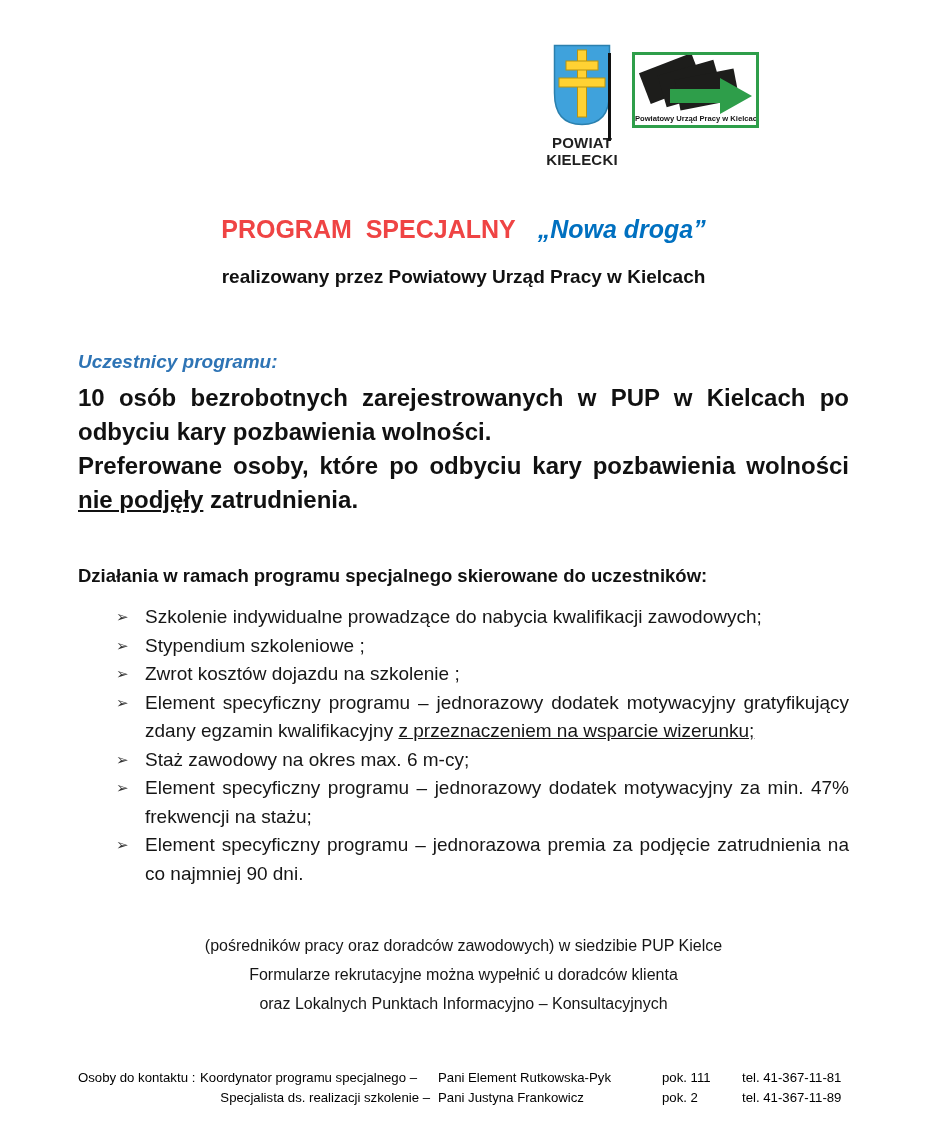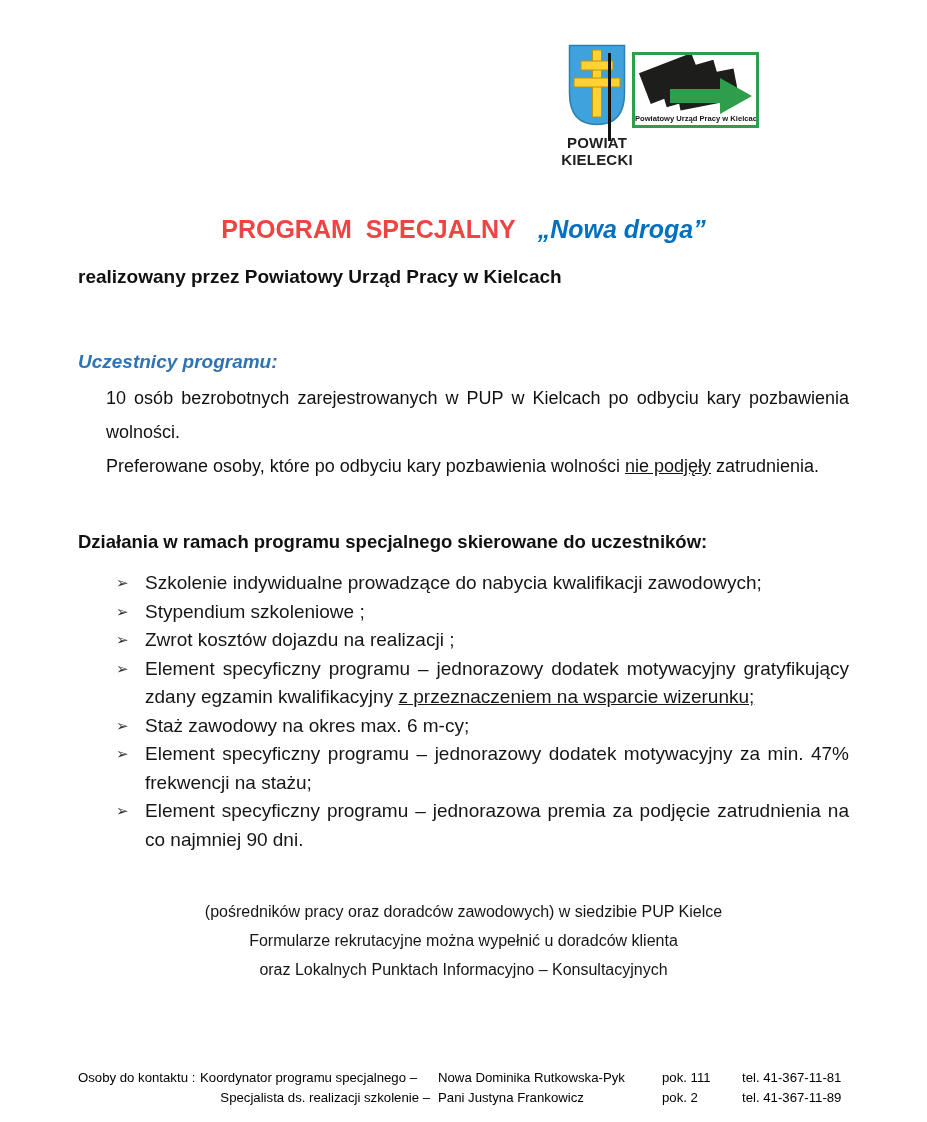--- a/index.html
+++ b/index.html
@@ -6,21 +6,21 @@
   html,body { background:#ffffff; }
   body {
     width:927px; height:1122px; overflow:hidden; position:relative;
     font-family:"Liberation Sans","DejaVu Sans",sans-serif;
     color:#1a1a1a;
   }
   .page { position:relative; width:927px; height:1122px; background:#fff; }
 
   
   .header { position:relative; height:165px; }
-  .crest-block { position:absolute; left:551px; top:44px; width:92px; text-align:center; }
+  .crest-block { position:absolute; left:536px; top:44px; width:92px; text-align:center; }
   .crest-caption { margin-top:4px; font-size:15px; font-weight:bold; line-height:17px; color:#1f1f1f; letter-spacing:.2px; }
   .logo-divider { position:absolute; left:608px; top:53px; width:3px; height:88px; background:#111; }
   .pup-box {
     position:absolute; left:632px; top:52px; width:127px; height:76px;
     border:3px solid var(--logo_green,#2E9E4A); background:#fff; overflow:hidden;
   }
   .pup-shape { position:absolute; background:#1d1d1b; }
   .pup-shape.s1 { width:56px; height:33px; left:8px;  top:7px;  transform:rotate(-21deg); }
   .pup-shape.s2 { width:58px; height:33px; left:26px; top:12px; transform:rotate(-16deg); }
   .pup-shape.s3 { width:60px; height:31px; left:42px; top:19px; transform:rotate(-11deg); }
@@ -28,29 +28,29 @@
   .pup-caption {
     position:absolute; bottom:2px; left:0; width:100%; text-align:center;
     font-size:7.6px; font-weight:bold; color:#151515; white-space:nowrap;
   }
 
   
   .content { padding:0 78px; }
   .doc-title { margin-top:50px; text-align:center; font-size:25px; font-weight:bold; }
   .doc-title .main { white-space:pre; color:#ef4444; }
   .doc-title .name { color:var(--title_blue,#0070C0); font-style:italic; margin-left:22px; }
-  .doc-subtitle { margin-top:22px; text-align:left; font-size:19px; font-weight:bold; color:#111; }
+  .doc-subtitle { margin-top:22px; text-align:center; font-size:19px; font-weight:bold; color:#111; }
 
   .participants-heading {
     margin-top:63px; font-size:19px; font-weight:bold; font-style:italic;
     color:var(--heading_blue,#2E74B5);
   }
   .body-par {
-    margin-top:8px; font-size:18px; font-weight:normal; color:#111;
-    text-align:justify; line-height:34px;margin-left:28px;
+    margin-top:8px; font-size:24px; font-weight:bold; color:#111;
+    text-align:justify; line-height:34px;
   }
   .u { text-decoration:underline; }
 
   .actions-heading { margin-top:48px; font-size:18.5px; font-weight:bold; color:#111; }
   .action-list { margin-top:16px; list-style:none; }
   .action-item {
     position:relative; padding-left:67px; font-size:19px; line-height:28.5px;
     color:#161616; text-align:justify;
   }
   .action-item .blt { position:absolute; left:38px; top:0; font-size:15px; color:#333; }
@@ -125,21 +125,21 @@
     <div class="actions-heading">Działania w ramach programu specjalnego skierowane do uczestników:</div>
 
     <ul class="action-list">
       <li class="action-item">
         <span class="blt">➢</span><span>Szkolenie indywidualne prowadzące do nabycia kwalifikacji zawodowych;</span>
       </li>
       <li class="action-item">
         <span class="blt">➢</span><span>Stypendium szkoleniowe ;</span>
       </li>
       <li class="action-item">
-        <span class="blt">➢</span><span>Zwrot kosztów dojazdu na realizacji ;</span>
+        <span class="blt">➢</span><span>Zwrot kosztów dojazdu na szkolenie ;</span>
       </li>
       <li class="action-item">
         <span class="blt">➢</span><span>Element specyficzny programu – jednorazowy dodatek motywacyjny gratyfikujący zdany egzamin kwalifikacyjny </span><span class="u">z przeznaczeniem na wsparcie wizerunku;</span>
       </li>
       <li class="action-item">
         <span class="blt">➢</span><span>Staż zawodowy na okres max. 6 m-cy;</span>
       </li>
       <li class="action-item">
         <span class="blt">➢</span><span>Element specyficzny programu – jednorazowy dodatek motywacyjny za min. 47% frekwencji na stażu;</span>
       </li>
@@ -153,21 +153,21 @@
       <div>(pośredników pracy oraz doradców zawodowych) w siedzibie PUP Kielce</div>
       <div>Formularze rekrutacyjne można wypełnić u doradców klienta</div>
       <div>oraz Lokalnych Punktach Informacyjno – Konsultacyjnych</div>
     </div>
 
   </div>
 
   <div class="contacts">
     <div class="label">Osoby do kontaktu :</div>
     <div class="role">Koordynator programu specjalnego –</div>
-    <div class="person">Nowa Dominika Rutkowska-Pyk</div>
+    <div class="person">Pani Element Rutkowska-Pyk</div>
     <div class="room">pok. 111</div>
     <div class="phone">tel. 41-367-11-81</div>
 
     <div></div>
     <div class="role" style="text-align:right;">Specjalista ds. realizacji szkolenie –</div>
     <div class="person">Pani Justyna Frankowicz</div>
     <div class="room">pok. 2</div>
     <div class="phone">tel. 41-367-11-89</div>
   </div>
 

